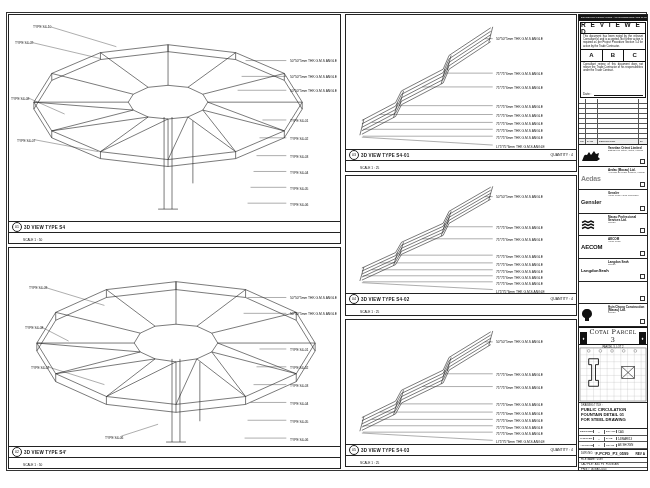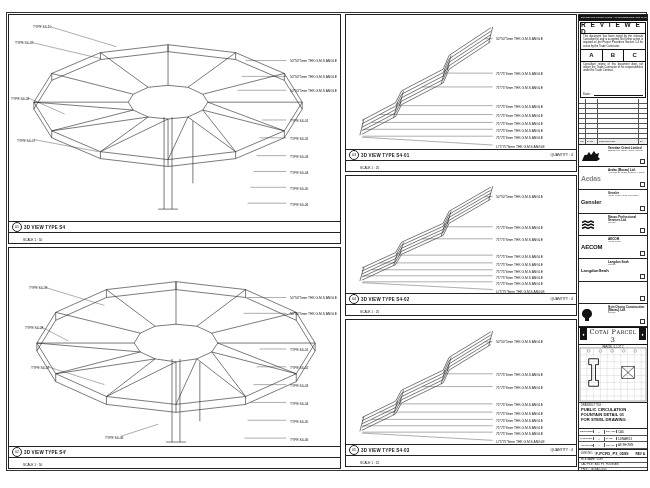--- a/index.html
+++ b/index.html
@@ -50,21 +50,21 @@
   .firm{display:flex;gap:2px;padding:1.5px 2px;}
   .logo-cell{width:25px;flex:none;display:flex;align-items:center;}
   .info-cell{flex:1;min-width:0;}
   .firm-name{font-size:3px;font-weight:bold;line-height:3.4px;}
   .firm-details{font-size:2.5px;line-height:2.8px;color:#444;}
   .chk{position:absolute;right:2px;bottom:2px;width:3.5px;height:3.5px;border:0.5px solid #333;}
   .logo-aedas{font-size:7px;font-weight:bold;color:#8a8a8a;letter-spacing:-0.3px;}
   .logo-gensler{font-size:5.5px;font-weight:bold;color:#111;}
   .logo-aecom{font-size:6px;font-weight:bold;color:#111;letter-spacing:-0.2px;}
   .logo-ls{font-size:4.2px;font-weight:bold;color:#111;}
-  .tb-banner{height:18px;border-top:1.4px solid #111;border-bottom:1.4px solid #111;display:flex;align-items:flex-start;}
+  .tb-banner{height:18px;border-top:1.4px solid #111;border-bottom:1.4px solid #111;display:flex;align-items:flex-end;}
   .banner-orn{width:7px;height:12px;background:#111;flex:none;margin:0 1px;display:flex;align-items:center;justify-content:center;color:#fff;font-size:4px;}
   .banner-text{flex:1;text-align:center;font-family:"DejaVu Serif",serif;font-variant:small-caps;font-size:6.5px;letter-spacing:0.4px;}
   .tb-keyplan{height:58px;}
   .keyplan-caption{position:absolute;top:0.5px;left:0;right:0;text-align:center;font-size:2.6px;}
   .tb-title{height:26px;padding:1px 2px;}
   .dt-label{font-size:2.6px;color:#222;}
   .dt-line{font-size:4.2px;font-weight:bold;line-height:5.2px;}
   .tb-fields{height:21px;display:flex;flex-direction:column;}
   .f-row{flex:1;display:flex;border-bottom:0.4px solid #555;align-items:center;}
   .f-row span{box-sizing:border-box;overflow:hidden;white-space:nowrap;}

